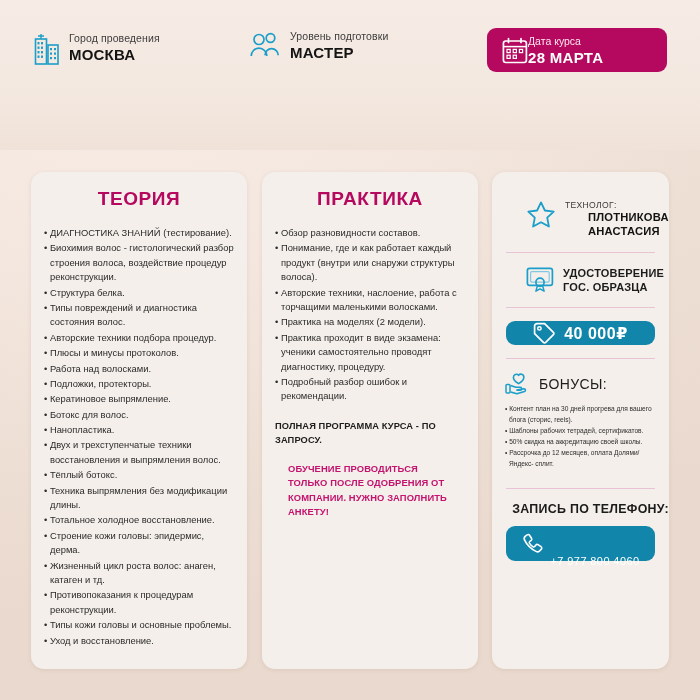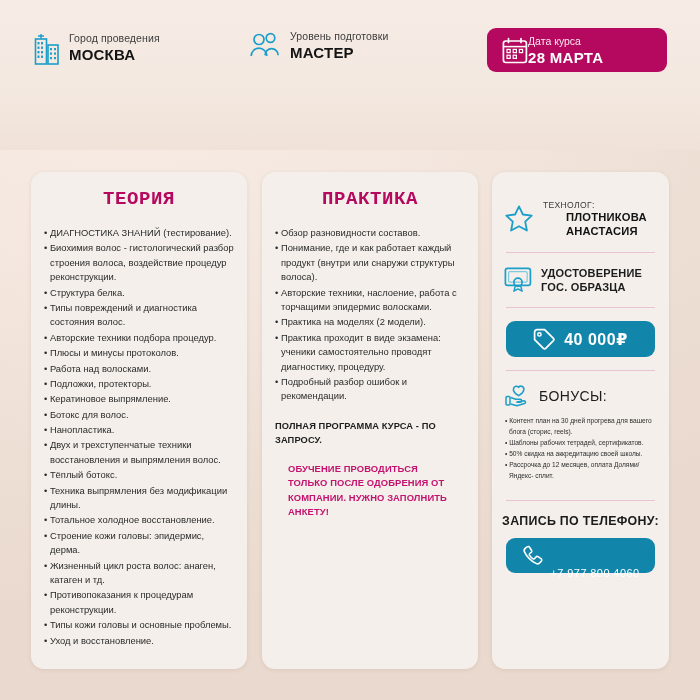--- a/index.html
+++ b/index.html
@@ -47,60 +47,60 @@
     position:absolute;background:#f4efea;border-radius:13px;
     box-shadow:0 1px 4px rgba(120,90,75,.13);
     box-sizing:border-box;overflow:hidden;
   }
   #card-theory{left:31px;top:172px;width:216px;height:497px;}
   #card-practice{left:262px;top:172px;width:216px;height:497px;}
   #card-info{left:492px;top:172px;width:177px;height:497px;}
 
   .card-title{
     text-align:center;font-size:19px;font-weight:bold;color:#b4095e;
-    letter-spacing:.6px;margin:16px 0 11px;font-family:Liberation Mono, monospace;
+    letter-spacing:.6px;margin:16px 0 11px;
   }
   .list{padding:0 13px;}
   .list li{
     list-style:none;font-size:9.4px;color:#2b2b2b;line-height:1.53;
     margin:0 0 1px 0;text-indent:-6px;padding-left:6px;
   }
   .note{
     padding:0 13px;margin-top:14px;font-size:9.3px;font-weight:bold;
     color:#1d1d1d;line-height:1.5;letter-spacing:.1px;
   }
   .warn{
     padding:0 26px;margin-top:14px;font-size:9.4px;font-weight:bold;
     color:#c3136e;line-height:1.55;letter-spacing:.1px;
   }
 
   
-  .irow{display:flex;align-items:center;gap:9px;padding:0 12px;}
+  .irow{display:flex;align-items:flex-start;gap:9px;padding:0 12px;margin-left:22px;}
   #info-teacher{margin-top:28px;}
   .irow .ttl{font-size:8.6px;color:#3b3b3b;letter-spacing:.3px;}
   .irow .nm{font-size:11.2px;font-weight:bold;color:#131313;line-height:1.28;letter-spacing:.2px;padding-left:23px;}
   .sep{height:1px;background:#e8c3d6;margin:13px 14px;}
   .cert{font-size:11px;font-weight:bold;color:#1c1c1c;line-height:1.3;letter-spacing:.2px;}
 
   .pricebtn{
-    margin:0 14px;height:36px;background:#1286aa;border-radius:9px;
+    margin:0 14px;height:24px;background:#1286aa;border-radius:9px;
     display:flex;align-items:center;justify-content:center;gap:9px;
   }
   .pricebtn .p{font-size:16px;font-weight:bold;color:#fff;letter-spacing:.5px;}
 
   .bonus-head{display:flex;align-items:center;gap:8px;padding:0 13px;}
   .bonus-head .bt{font-size:14px;color:#1d1d1d;letter-spacing:.4px;}
   .blist{padding:0 13px;margin-top:9px;}
   .blist li{
     list-style:none;font-size:6.6px;color:#2e2e2e;line-height:1.62;
     text-indent:-4px;padding-left:4px;margin-bottom:.5px;
   }
 
   .phone-lbl{
-    text-align:center;font-size:12.4px;font-weight:bold;color:#1b1b1b;
+    text-align:right;font-size:12.4px;font-weight:bold;color:#1b1b1b;
     letter-spacing:.3px;margin-top:0;
   }
   .phonebtn{
     margin:10px 14px 0;height:35px;background:#1286aa;border-radius:9px;
     display:flex;align-items:center;justify-content:center;gap:8px;
   }
   .phonebtn .pn{font-size:11px;color:#ffffff;letter-spacing:.4px;margin-top:36px;}
 
   svg{display:block;}
 </style>
@@ -203,21 +203,21 @@
         <li>• Типы кожи головы и основные проблемы.</li>
         <li>• Уход и восстановление.</li>
       </ul>
   </div>
 
   <div class="card" id="card-practice">
     <div class="card-title">ПРАКТИКА</div>
     <ul class="list">
         <li>• Обзор разновидности составов.</li>
         <li>• Понимание, где и как работает каждый продукт (внутри или снаружи структуры волоса).</li>
-        <li>• Авторские техники, наслоение, работа с торчащими эпидермис волосками.</li>
+        <li>• Авторские техники, наслоение, работа с торчащими маленькими волосками.</li>
         <li>• Практика на моделях (2 модели).</li>
         <li>• Практика проходит в виде экзамена: ученики самостоятельно проводят диагностику, процедуру.</li>
         <li>• Подробный разбор ошибок и рекомендации.</li>
       </ul>
     <div class="note">ПОЛНАЯ ПРОГРАММА КУРСА - ПО ЗАПРОСУ.</div>
     <div class="warn">ОБУЧЕНИЕ ПРОВОДИТЬСЯ ТОЛЬКО ПОСЛЕ ОДОБРЕНИЯ ОТ КОМПАНИИ. НУЖНО ЗАПОЛНИТЬ АНКЕТУ!</div>
   </div>
 
   <div class="card" id="card-info">
 

